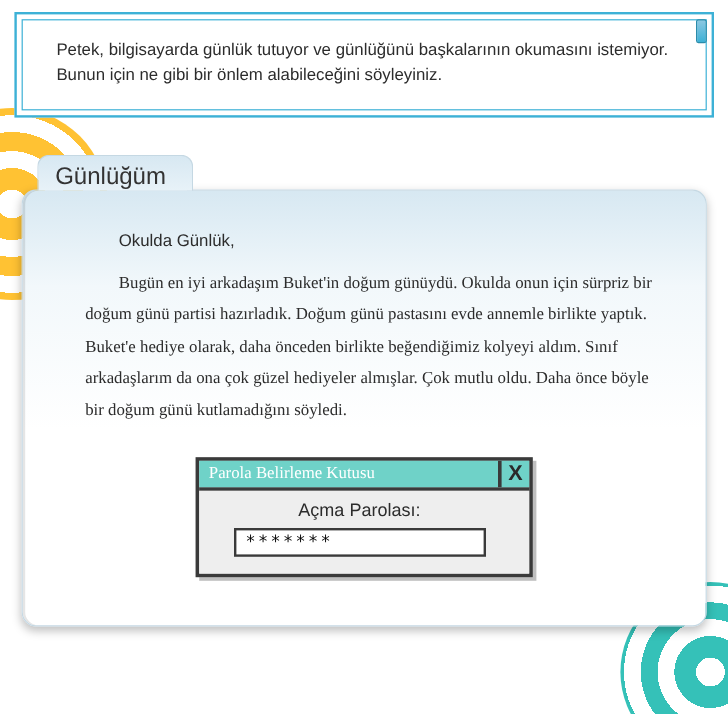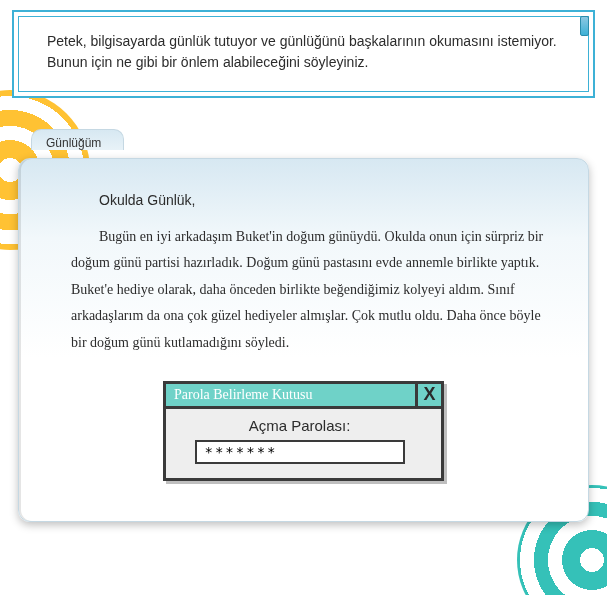--- a/index.html
+++ b/index.html
@@ -89,21 +89,21 @@
   }
   .diary-tab {
     position: absolute;
     top: -30px;
     left: 12px;
     background: linear-gradient(#d7e8f2, #e8f2f8);
     border: 1px solid #c5d8e3;
     border-bottom: none;
     border-radius: 10px 10px 0 0;
     padding: 6px 22px 0 14px;
-    font-size: 12px;
+    font-size: 20px;
     color: #333;
   }
   .diary-body {
     padding: 28px 42px 10px 52px;
     font-size: 14px;
     color: #2c2c2c;
     line-height: 1.9;
   }
   .diary-body .greet {
     text-indent: 28px;

